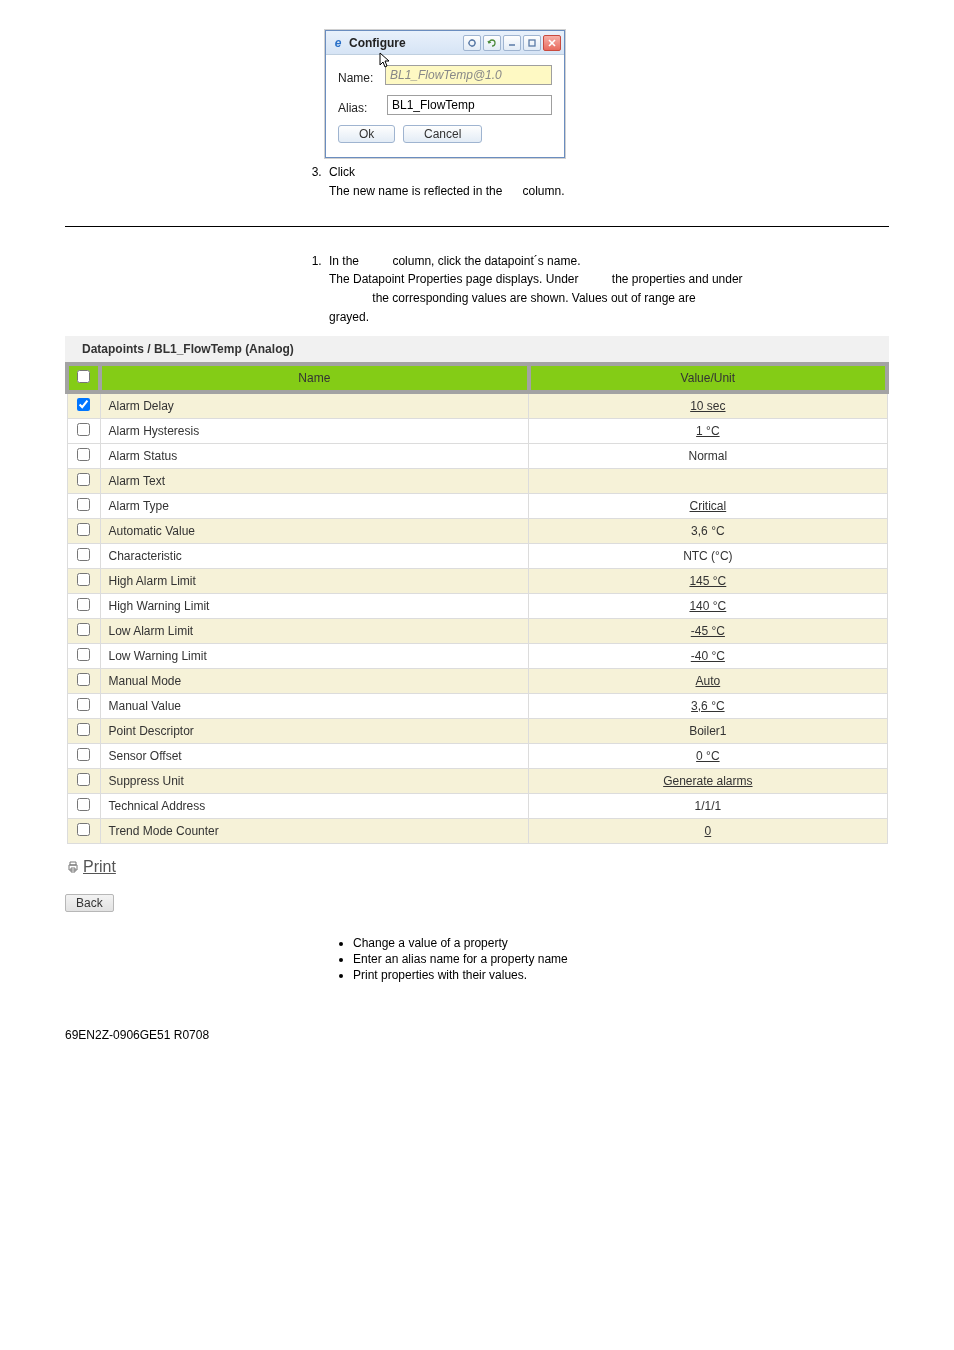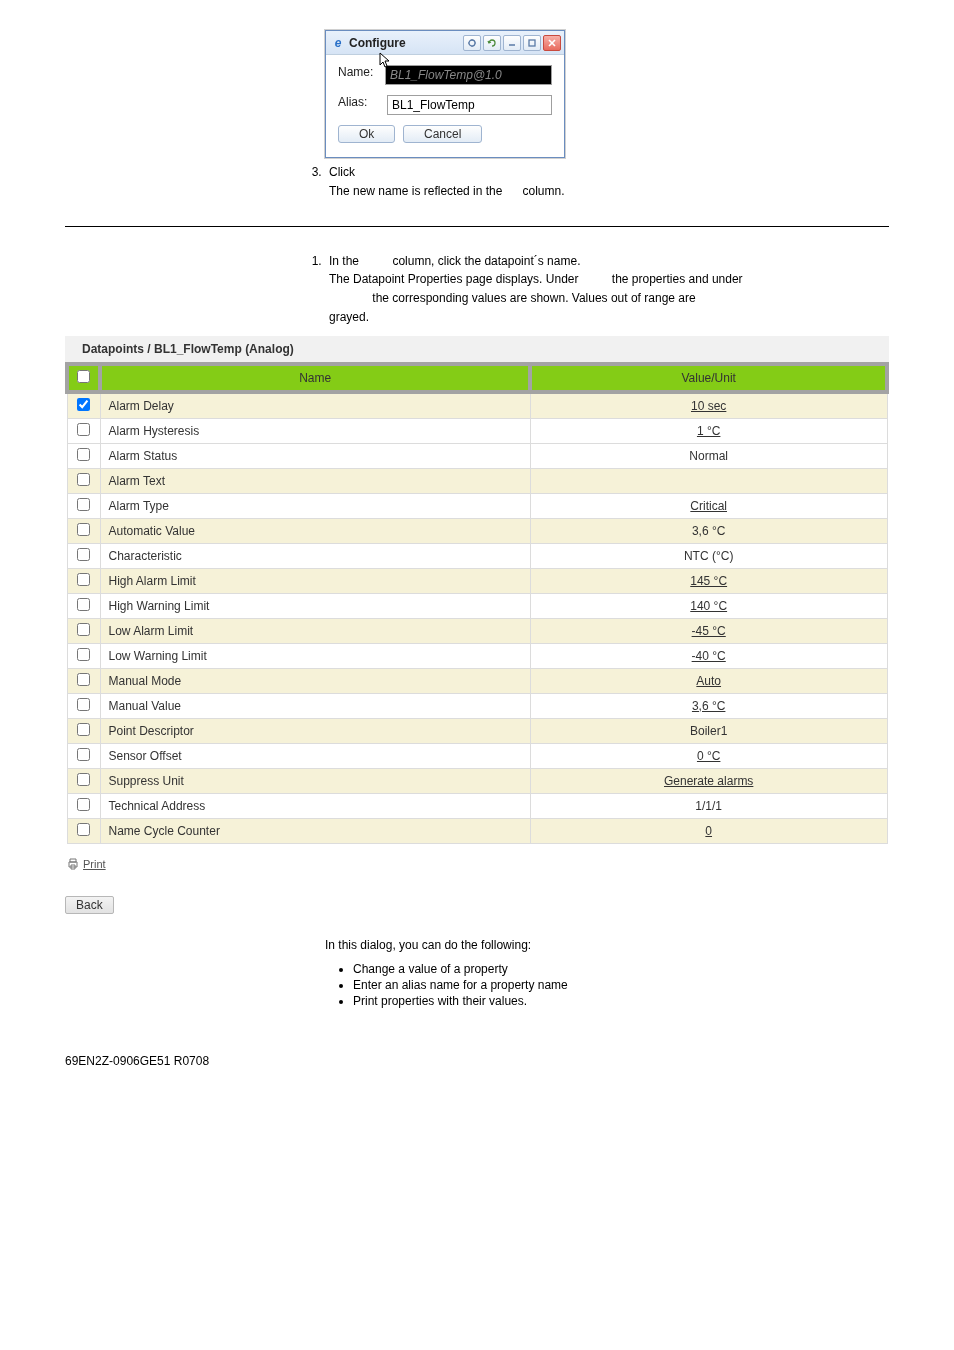--- a/index.html
+++ b/index.html
@@ -52,31 +52,31 @@
     background: linear-gradient(#fefefe,#e3ecf6);
     display: inline-flex; align-items: center; justify-content: center;
     font-size: 10px; color: #5a7aa6;
   }
   .tb-close {
     background: linear-gradient(#f7b0a8,#e86b5e);
     color: #fff; border-color:#c84a3e; font-weight:bold;
   }
   .tb-close svg { stroke:#fff; }
   .win-body { padding: 10px 12px 14px 12px; }
-  .form-row { display: flex; align-items: flex-start; margin-bottom: 10px; }
+  .form-row { display: flex; align-items: flex-end; margin-bottom: 10px; }
   .form-label { width: 58px; font-size: 12px; color:#222; }
   .form-input {
     flex: 1 1 auto;
     border: 1px solid #9f9f9f;
     height: 20px;
     padding: 0 4px;
     font-size: 12px;
     font-family: Arial;
   }
-  .readonly { color:#888; font-style: italic; background:#000000; }
+  .readonly { color:#888; font-style: italic; background:#fef9c3; }
   .cursor-arrow {
     position: relative;
   }
   .cursor-arrow svg {
     position:absolute; top:-14px; left:40px;
   }
   .btnrow { margin-top: 4px; }
   .xpbtn {
     min-width: 40px;
     border: 1px solid #9fb4d0;
@@ -122,23 +122,23 @@
     border:1px solid #dcdcdc;
     vertical-align:middle;
     color:#333;
   }
   table.dp tr.alt td { background:#f6f2d8; }
   table.dp td.chk { width:22px; text-align:center; }
   table.dp td.val { text-align:center; }
   table.dp th.val { text-align:center; }
   .lnk { text-decoration: underline; color:#333; }
   .printlink {
-    margin: 14px 0 16px 2px;
+    margin: 14px 0 8px 2px;
     display:inline-flex; align-items:center;
-    font-size:11px; text-decoration:underline; color:#555;
+    font-size:16px; text-decoration:underline; color:#555;
   }
   .printlink svg { margin-right:4px; }
   .backbtn {
     margin-top: 10px;
     border:1px solid #b7b7b7;
     border-radius:2px;
     background: linear-gradient(#f3f3f3,#e2e2e2);
     padding: 1px 10px;
     font-size:12px;
     color:#333;
@@ -328,37 +328,36 @@
           <td>Suppress Unit</td>
           <td class="val"><a href="#" class="lnk">Generate alarms</a></td>
         </tr>
         <tr>
           <td class="chk"><input type="checkbox" style=""></td>
           <td>Technical Address</td>
           <td class="val">1/1/1</td>
         </tr>
         <tr class="alt">
           <td class="chk"><input type="checkbox" style=""></td>
-          <td>Name Cycle Counter</td>
+          <td>Trend Mode Counter</td>
           <td class="val"><a href="#" class="lnk">0</a></td>
         </tr>
       </tbody>
   </table>
 
   <a class="printlink" href="#">
     <svg width="12" height="12" viewBox="0 0 12 12">
         <path d="M3 1 L9 1 L9 4 L3 4 Z M2 4 L10 4 L10 9 L2 9 Z M4 7 L8 7 L8 11 L4 11 Z" fill="none" stroke="#777" stroke-width="1"></path>
       </svg>
     <span>Print</span>
   </a>
   <br>
   <button class="backbtn">Back</button>
 
   <div class="lowerblock">
-    <p>In this dialog, you can do the following:</p>
     <ul class="bul">
       <li>Change a value of a property</li>
       <li>Enter an alias name for a property name</li>
       <li>Print properties with their values.</li>
     </ul>
   </div>
 
   <div class="footer">
     <span></span>
     <span>69</span>

